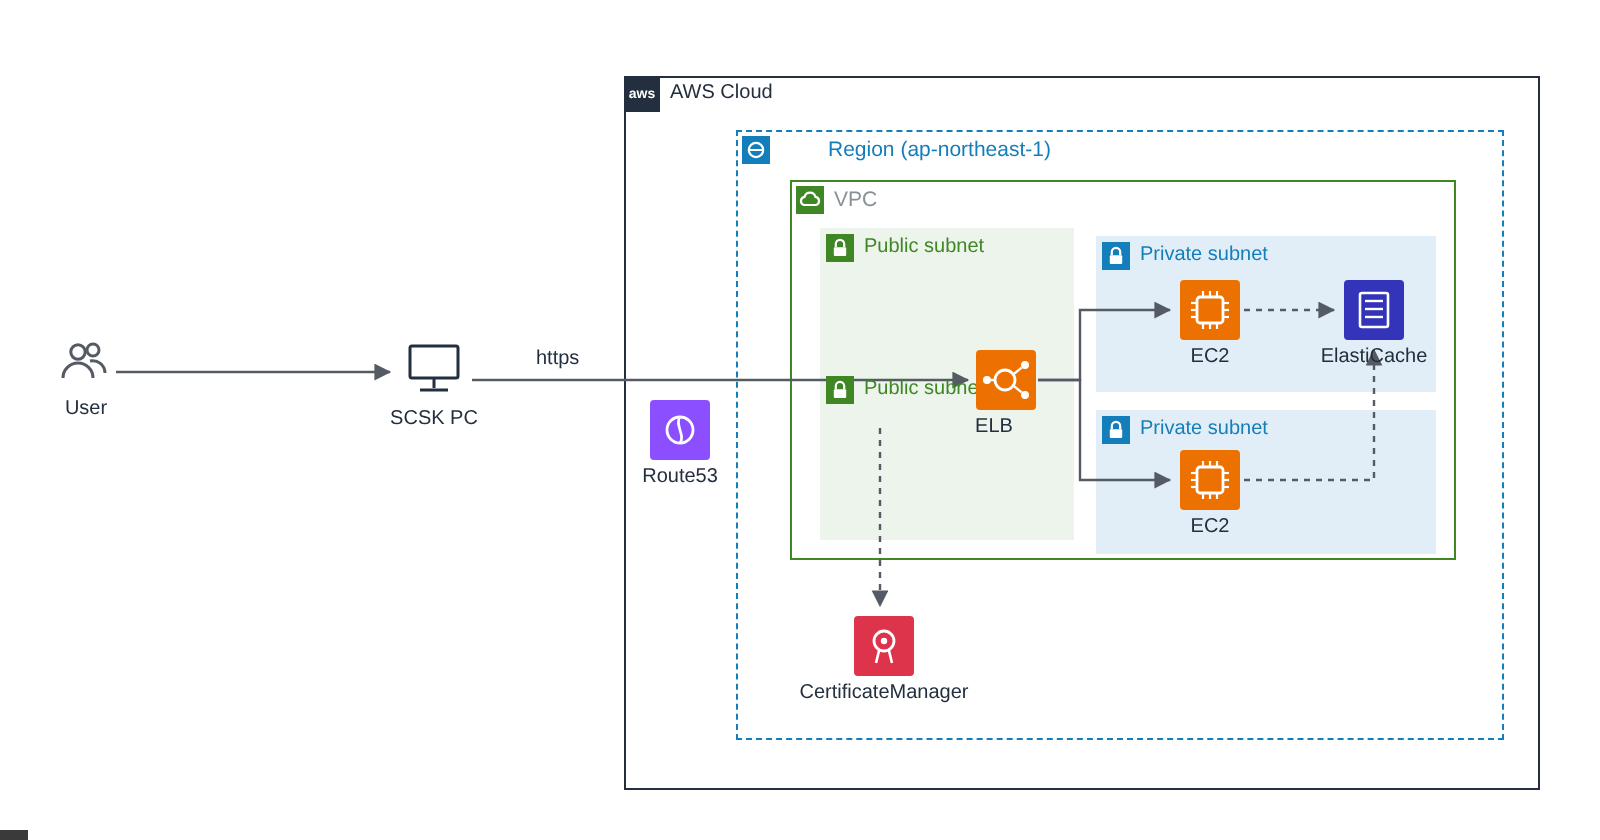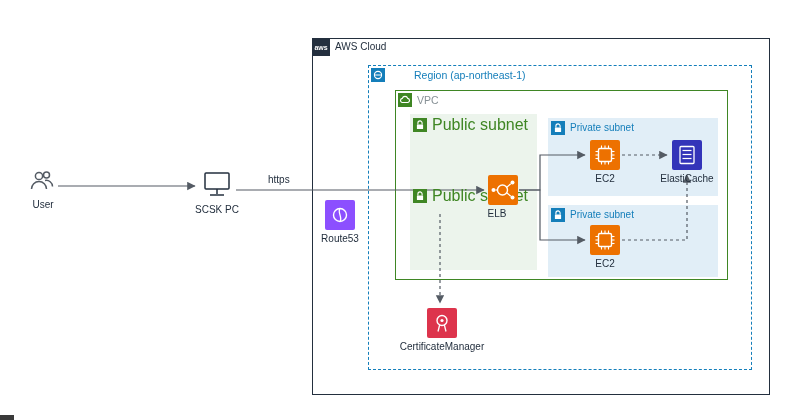--- a/index.html
+++ b/index.html
@@ -18,21 +18,21 @@
             display:flex;align-items:center;justify-content:center;font-weight:bold;}
   .sq14{width:14px;height:14px;flex:0 0 auto;display:block;}
   .cloud-hdr{left:312px;top:38px;}
   .cloud-hdr .txt{color:#232f3e;font-size:10px;}
   .region-hdr{left:371px;top:68px;gap:29px;}
   .region-hdr .txt{color:#147eba;}
   .vpc-hdr{left:398px;top:93px;}
   .vpc-hdr .txt{color:#879196;}
   .pubs-hdr-1{left:413px;top:117px;}
   .pubs-hdr-2{left:413px;top:188px;}
-  .pubs-hdr-1 .txt,.pubs-hdr-2 .txt{color:#3f8624;font-size:16px;}
+  .pubs-hdr-1 .txt,.pubs-hdr-2 .txt{color:#3f8624;font-size:10px;}
   .privs-hdr-1{left:551px;top:121px;}
   .privs-hdr-2{left:551px;top:208px;}
   .privs-hdr-1 .txt,.privs-hdr-2 .txt{color:#147eba;font-size:10px;}
   .node{position:absolute;}
   .node .lbl{position:absolute;top:100%;left:50%;transform:translateX(-50%);
              margin-top:3px;font-size:10px;color:#232f3e;white-space:nowrap;text-align:center;}
   .lines{position:absolute;left:0;top:0;width:800px;height:420px;pointer-events:none;}
   .https-lbl{position:absolute;left:268px;top:174px;font-size:10px;color:#232f3e;}
   .corner-mark{position:absolute;left:0;bottom:0;width:14px;height:5px;background:#3a3a3a;}
 </style>

